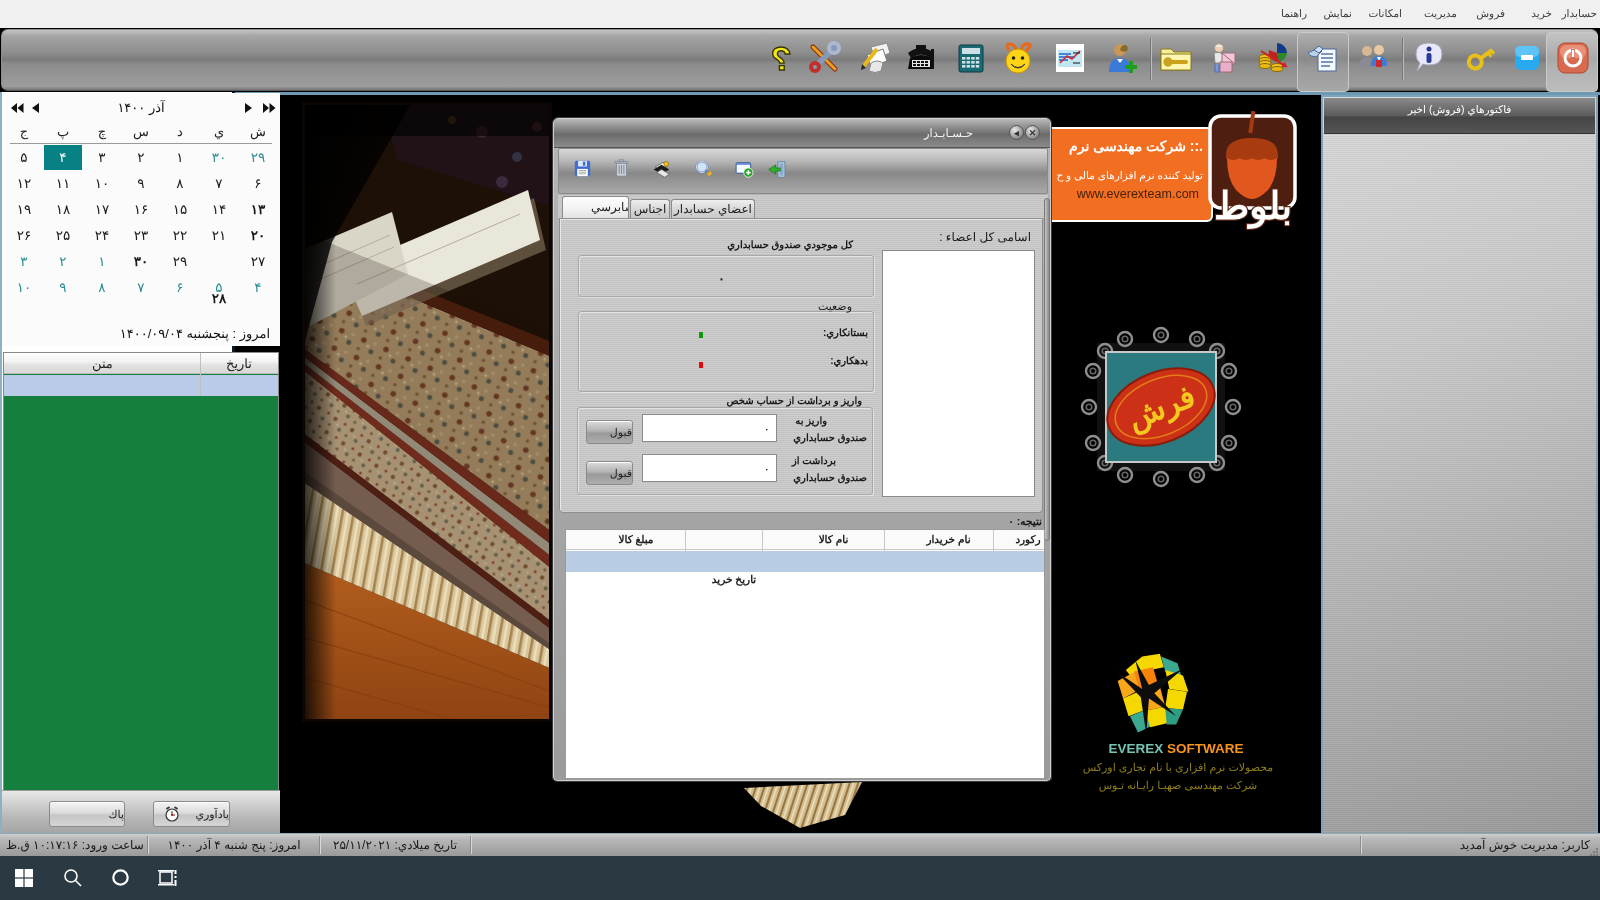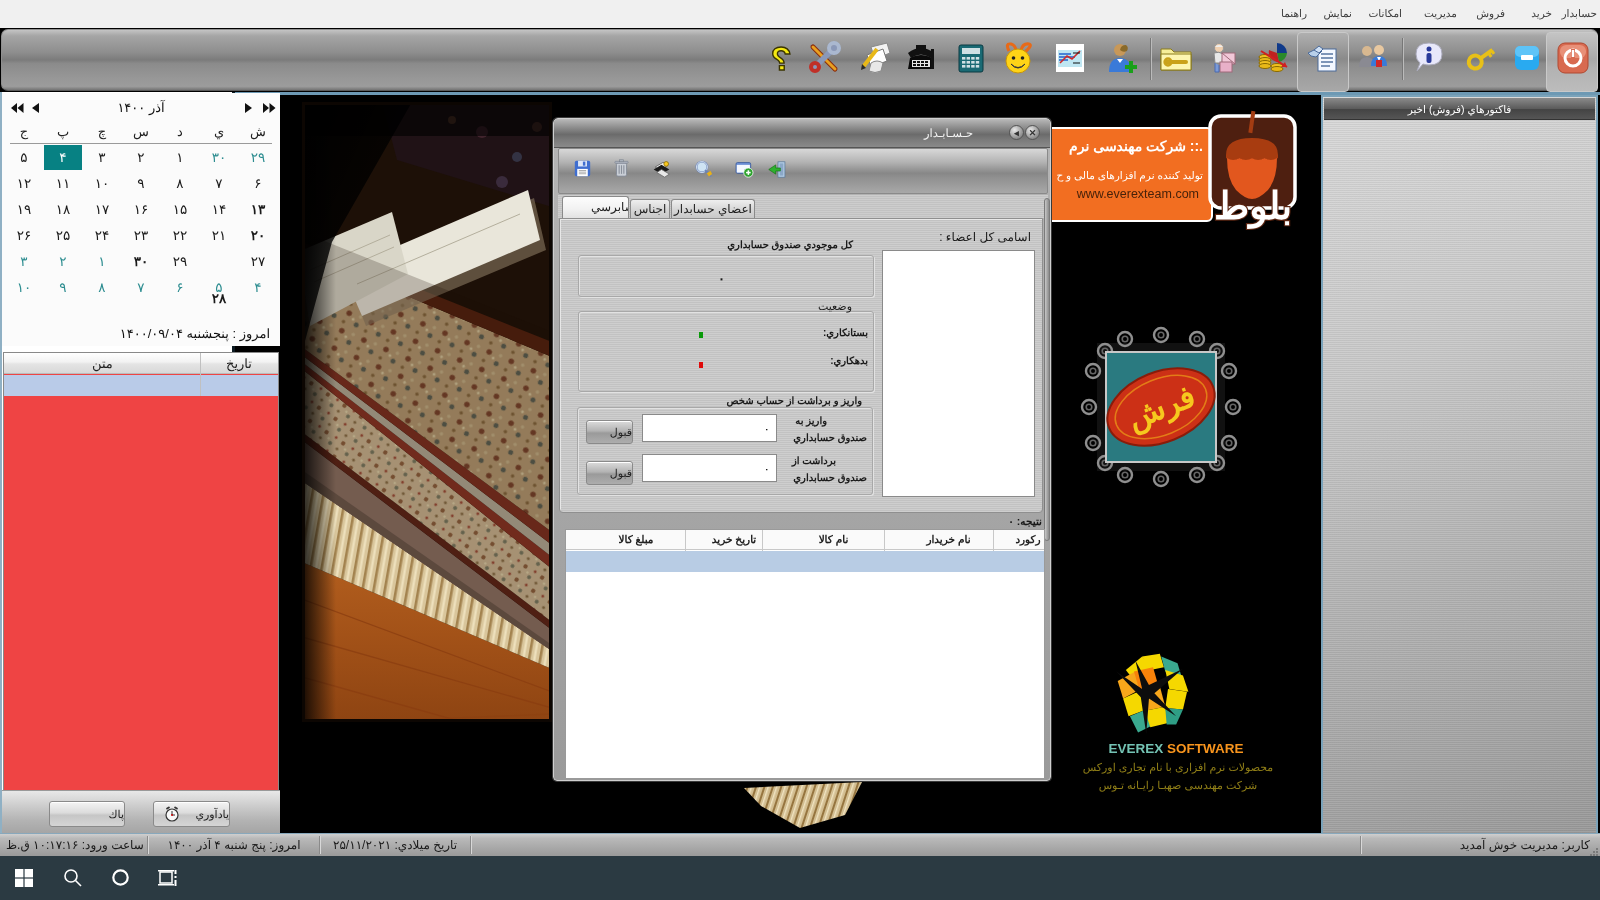--- a/index.html
+++ b/index.html
@@ -35,37 +35,37 @@
 #leftpanel { left:0; top:92px; width:235px; height:741px; background:#fff; border-right:3px solid #0d1b22; border-left:2px solid #8fb0c4; }
 #cal { position:absolute; left:0; top:1px; width:278px; height:253px; background:#fbfbfb; }
 #cal .nav { position:absolute; top:9px; font-size:13px; color:#111; }
 #cal .wd { position:absolute; top:31px; font-size:13px; color:#222; width:38px; text-align:center; }
 #cal .d { position:absolute; width:38px; height:25px; font-size:13.5px; color:#1a1a1a; text-align:center; line-height:25px; }
 #cal .oth { color:#2d8d90; }
 #cal .bld { font-weight:bold; }
 #cal .sel { background:#078183; color:#fff; }
 #calrule { position:absolute; left:8px; top:50px; width:262px; height:1px; background:#9a9a9a; }
 #today { position:absolute; right:10px; top:233px; font-size:13px; color:#111; direction:rtl; }
-#notes { position:absolute; left:1px; top:260px; width:276px; height:531px; border:1px solid #898989; background:#ef4444; }
+#notes { position:absolute; left:1px; top:260px; width:276px; height:531px; border:1px solid #898989; background:#15803d; }
 #notes .hdr { position:absolute; left:0; top:0; width:100%; height:21px;
   background:linear-gradient(to bottom,#ffffff,#f2f2f2 45%,#e4e4e4 55%,#d8d8d8); border-bottom:1px solid #bbb; }
 #notes .hdr .h { position:absolute; top:3px; font-size:13px; color:#222; }
 #notes .selrow { position:absolute; left:0; top:22px; width:100%; height:21px; background:#b9cbe8; }
 #notes .csep { position:absolute; left:196px; top:0; width:1px; height:43px; background:#c0c0c0; }
 #btnbar { position:absolute; left:0; top:698px; width:278px; height:43px;
   background:linear-gradient(to bottom,#e8e8e8,#c9c9c9 40%,#b3b3b3 70%,#a5a5a5); border-top:1px solid #999; }
 .btn3d { position:absolute; height:26px; border:1px solid #8a8a8a; border-radius:3px; color:#222; font-size:11px; text-align:right;
   background:linear-gradient(to bottom,#f4f4f4,#dcdcdc 45%,#c6c6c6 55%,#d5d5d5); box-shadow:inset 0 1px 0 #fff; }
 
 
 #mdi { left:286px; top:95px; width:1033px; height:738px; background:#000; }
 
 
 #rightpanel { left:1321px; top:95px; width:277px; height:742px; border:2px solid #7ba3ba; background:repeating-linear-gradient(to bottom,rgba(255,255,255,0.06) 0 1px,rgba(0,0,0,0.05) 1px 2px),linear-gradient(160deg,#dadada 0%,#c9c9c9 35%,#b2b2b2 65%,#9a9a9a 100%); }
-#rightpanel .hdr { position:absolute; left:1px; top:1px; right:1px; height:22px;
+#rightpanel .hdr { position:absolute; left:1px; top:1px; right:1px; height:36px;
   background:linear-gradient(to bottom,#8a8a8a,#5c5c5c 50%,#444 55%,#555); border-bottom:1px solid #333;
   color:#fff; font-size:10.5px; text-align:center; line-height:22px; direction:rtl; }
 
 
 #dlg { left:553px; top:118px; width:498px; height:663px; border-radius:5px 5px 4px 4px;
   background:linear-gradient(to bottom,#b5b5b5,#9a9a9a); box-shadow:0 0 0 1px #3a3a3a;
   border:1px solid #cfcfcf; }
 #dlgtitle { position:absolute; left:0; top:0; width:100%; height:29px; border-radius:4px 4px 0 0;
   background:linear-gradient(to bottom,#b9b9b9 0%,#8e8e8e 30%,#6b6b6b 55%,#7b7b7b 75%,#8a8a8a 100%);
   border-bottom:1px solid #555; }
@@ -635,21 +635,21 @@
       </div>
    <div class="btn3d" style="left:26px; top:242px; width:47px; height:24px; line-height:22px; background:linear-gradient(to bottom,#dcdcdc,#b3b3b3 45%,#9a9a9a 55%,#adadad);">قبول</div>
    <div class="grplbl" style="right:203px; top:236px;">برداشت از</div>
    <div class="grplbl" style="right:172px; top:253px;">صندوق حسابداري</div>
  </div>
  <div class="abs" style="left:490px; top:79px; width:6px; height:343px; background:linear-gradient(to right,#c8c8c8,#a8a8a8 50%,#8a8a8a); border-radius:3px; border:1px solid #7a7a7a;"></div>
  <div class="grplbl" style="right:5px; top:396px; font-size:10.5px;">نتیجه: ۰</div>
  <div id="dlgtable">
    <div class="hrow"></div>
    <div class="hcell" style="left:20px; width:100px;">مبلغ کالا</div>
-   <div class="hcell" style="left:130px; width:76px;">تاریخ خرید</div>
+   <div class="hcell" style="left:130px; width:76px;margin-top:40px;">تاریخ خرید</div>
    <div class="hcell" style="left:210px; width:115px;">نام کالا</div>
    <div class="hcell" style="left:330px; width:105px;">نام خریدار</div>
    <div class="hcell" style="left:436px; width:52px;">رکورد</div>
    <div class="vline" style="left:119px;"></div>
    <div class="vline" style="left:196px;"></div>
    <div class="vline" style="left:318px;"></div>
    <div class="vline" style="left:427px;"></div>
    <div class="selrow"></div>
  </div>
 </div>

